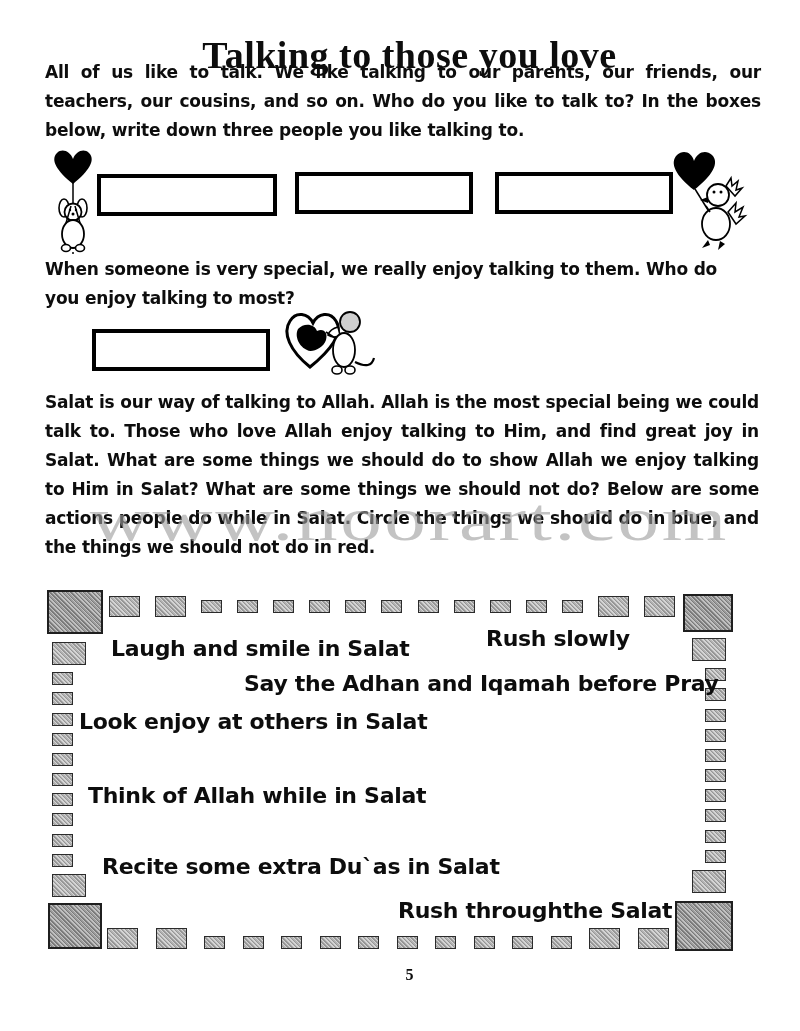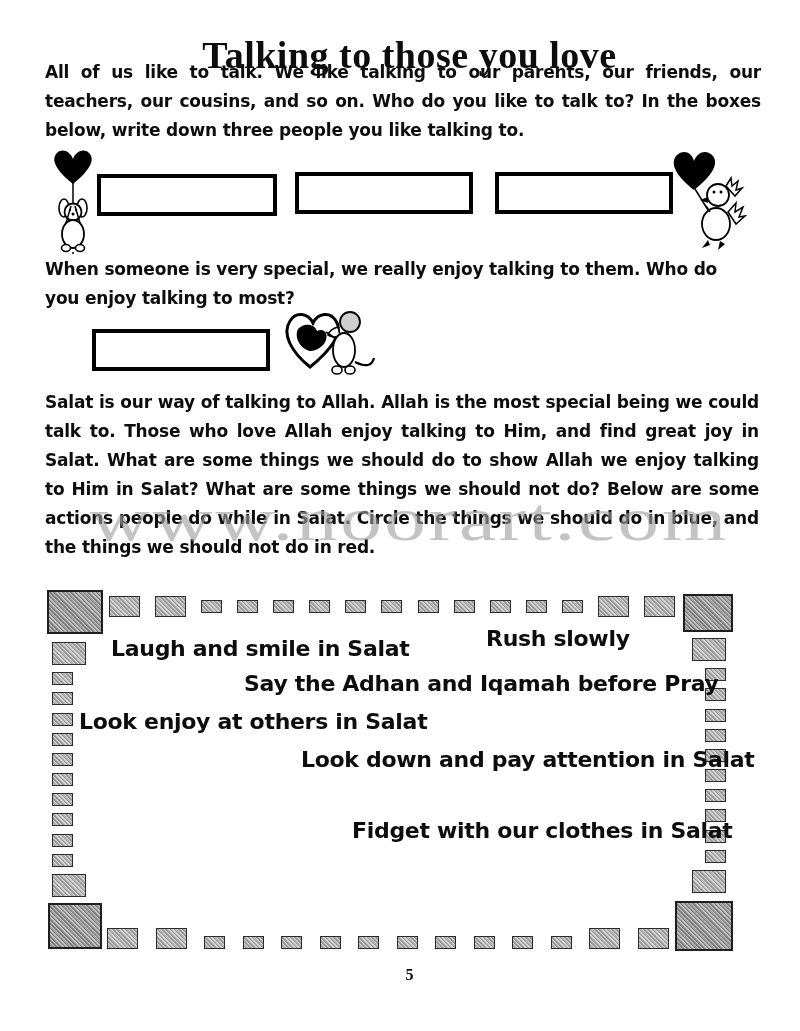--- a/index.html
+++ b/index.html
@@ -182,18 +182,19 @@
         <div class="dash s"></div>
         <div class="dash s"></div>
         <div class="dash s"></div>
         <div class="dash mv"></div>
       </div>
 
     <div class="action" style="left:66px;top:46px">Laugh and smile in Salat</div>
     <div class="action" style="left:441px;top:36px">Rush slowly</div>
     <div class="action" style="left:199px;top:81px">Say the Adhan and Iqamah before Pray</div>
     <div class="action" style="left:34px;top:119px">Look enjoy at others in Salat</div>
-    <div class="action" style="left:256px;top:157px">Look down and pay attention in Salat</div>
-    <div class="action" style="left:307px;top:228px">Fidget with our clothes in Salat</div>
+    <div class="action" style="left:43px;top:193px">Think of Allah while in Salat</div>
+    <div class="action" style="left:57px;top:264px">Recite some extra Du`as in Salat</div>
+    <div class="action" style="left:353px;top:308px">Rush throughthe Salat</div>
   </div>
 
   <div class="page-num">5</div>
 </div>
 
 </body></html>

